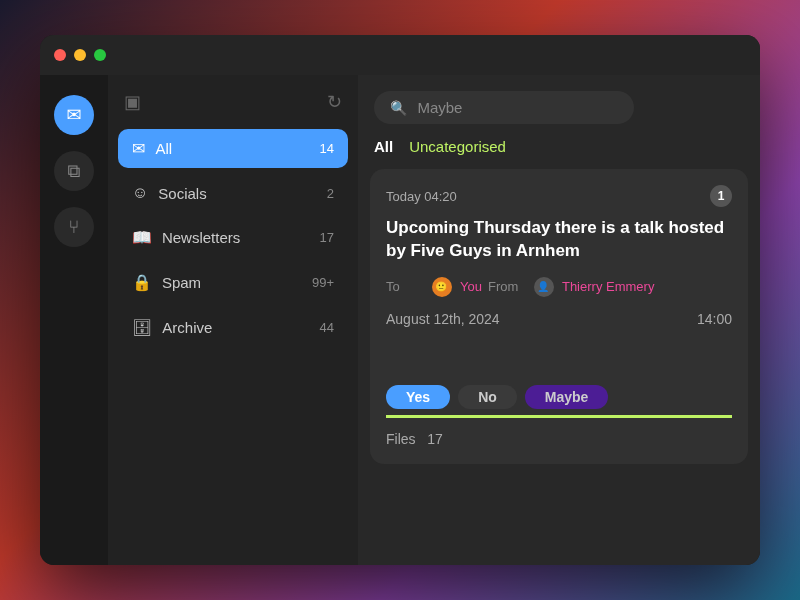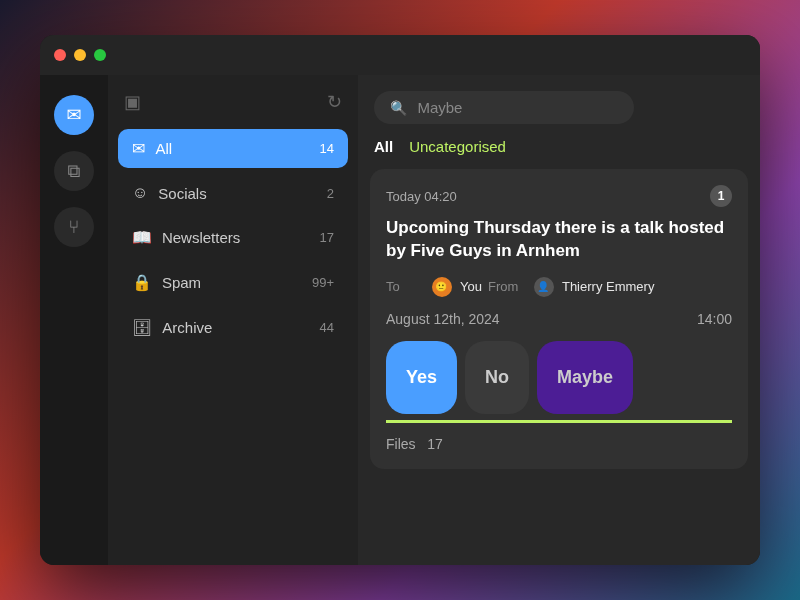--- a/index.html
+++ b/index.html
@@ -281,21 +281,21 @@
       justify-content: center;
       font-size: 10px;
       color: white;
     }
 
     .avatar-you { background: #e67e22; }
     .avatar-thierry { background: #555; }
 
     .meta-name {
       font-size: 13px;
-      color: #e5e5e5;
+      color: #ec4899;
     }
 
     .email-event-row {
       display: flex;
       justify-content: space-between;
       margin-bottom: 14px;
     }
 
     .event-date {
       font-size: 14px;
@@ -306,26 +306,27 @@
       font-size: 14px;
       color: #aaa;
     }
 
     .rsvp-buttons {
       display: flex;
       gap: 8px;
     }
 
     .rsvp-btn {
-      padding: 26px 20px;
+      padding: 4px 20px;
       border-radius: 20px;
       border: none;
-      font-size: 18px;
+      font-size: 14px;
       font-weight: 600;
       cursor: pointer;
+      margin-top: 44px;
     }
 
     .rsvp-yes { background: #4a9eff; color: white; }
     .rsvp-no { background: #3a3a3a; color: #ccc; }
     .rsvp-maybe { background: #4c1d95; color: #ccc; }
 
     .email-footer {
       padding-top: 12px;
       border-top: 3px solid #bef264;
       margin-top: 6px;

